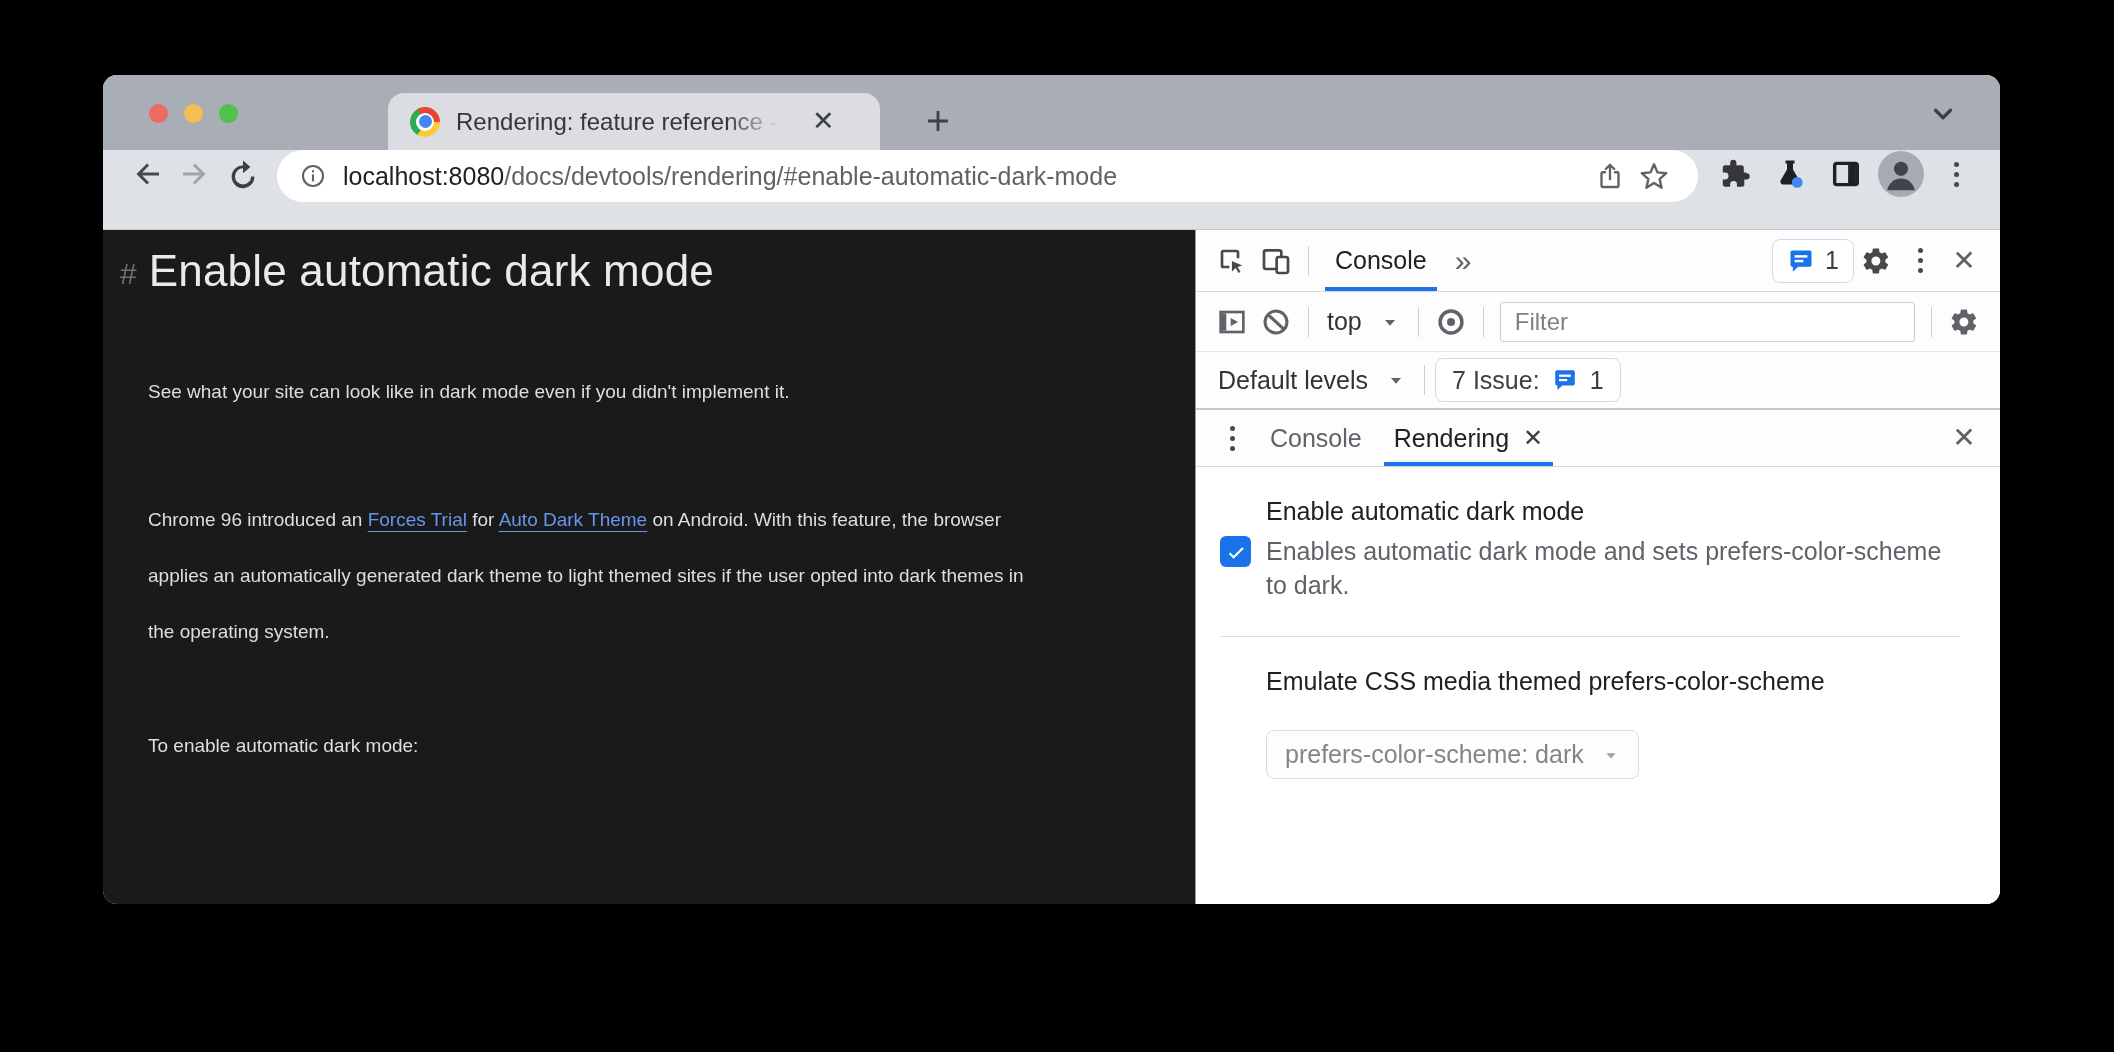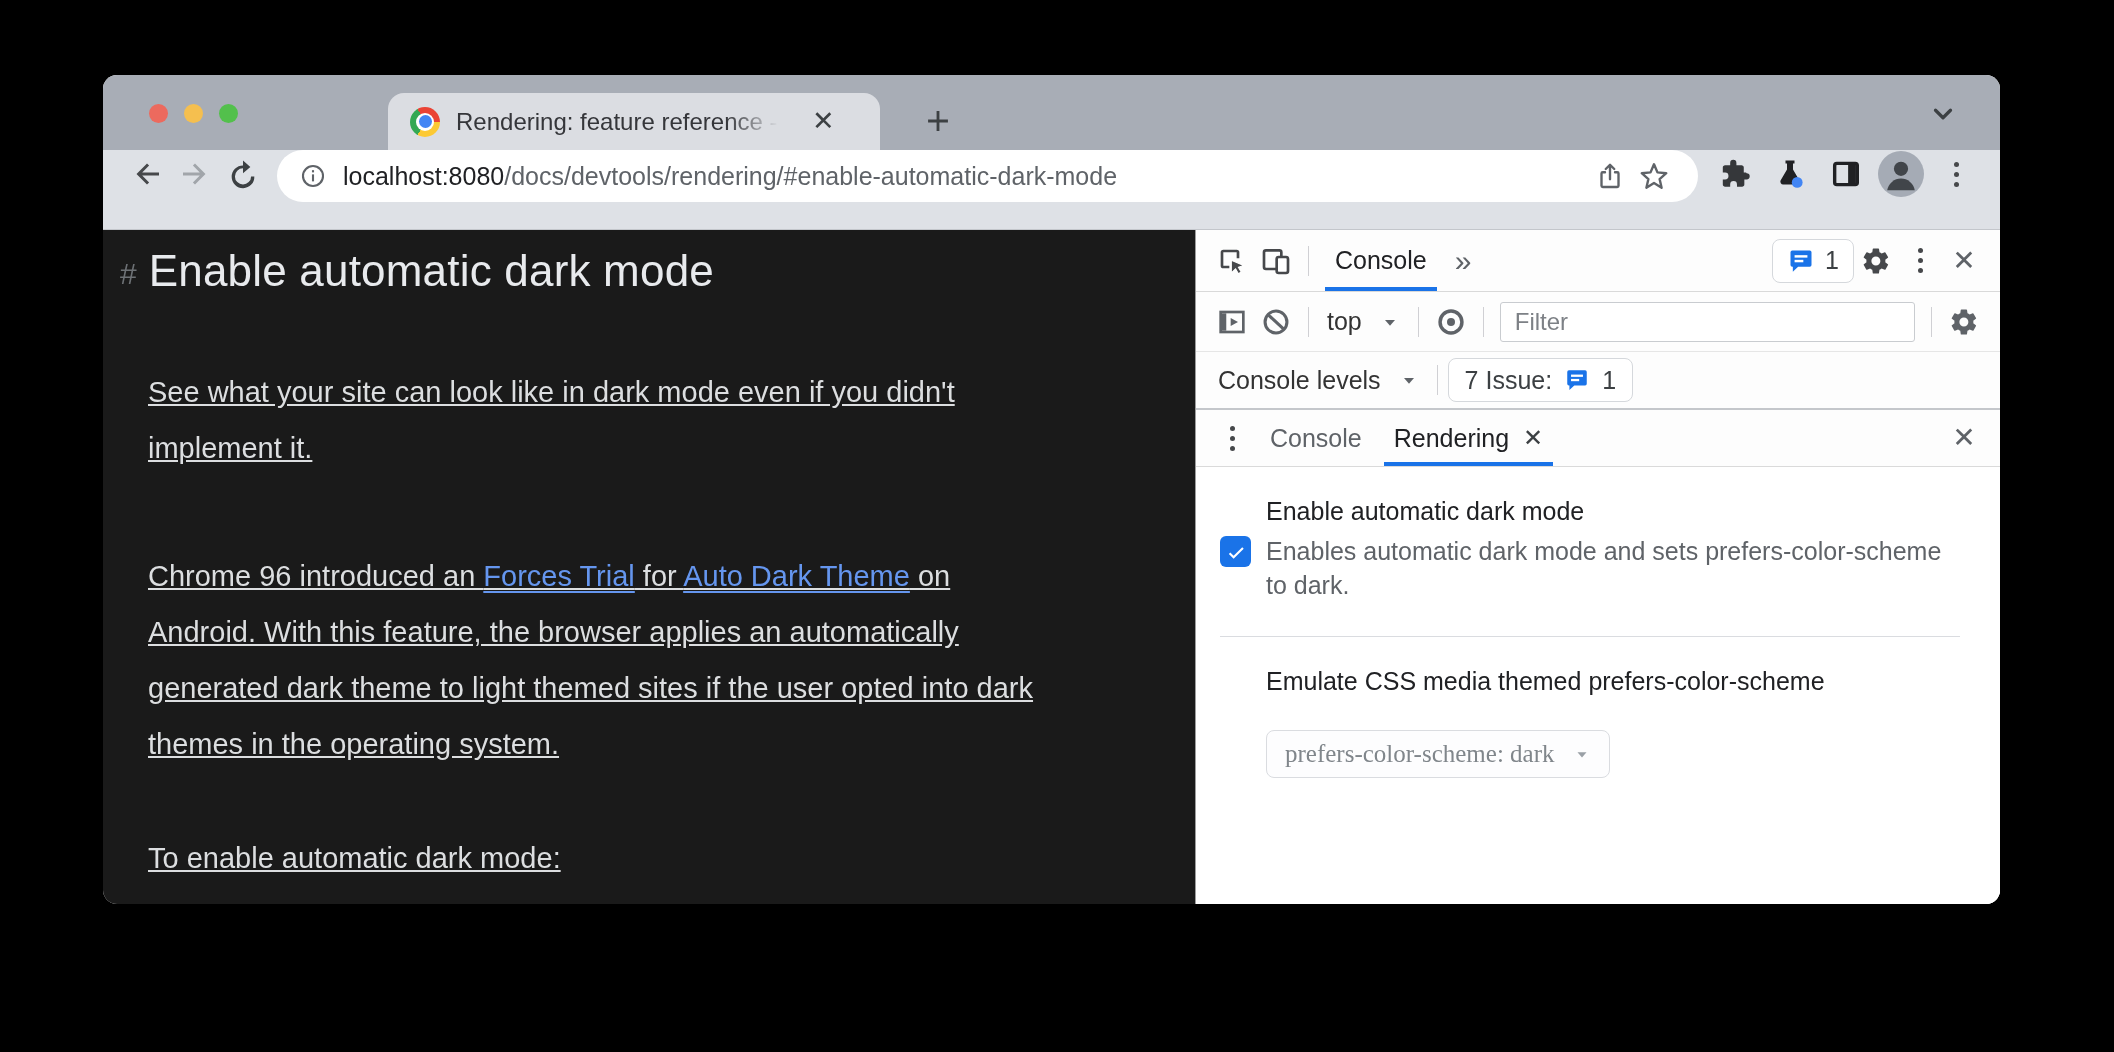--- a/index.html
+++ b/index.html
@@ -47,21 +47,21 @@
   .avatar{ width:46px; height:46px; border-radius:50%; background:#a5abb5; overflow:hidden;
            display:flex; align-items:center; justify-content:center; }
 
   
   .content{ flex:1; display:flex; min-height:0; }
   .page{ width:1092px; flex:none; background:#1a1a1a; color:#dfe1e3; overflow:hidden;
          padding:16px 0 0 17px; }
   .h1row{ display:flex; align-items:center; gap:12px; }
   .hash{ color:#6d7175; font-size:30px; padding-top:6px; }
   .page h1{ font-size:44px; font-weight:400; color:#e8eaed; letter-spacing:.2px; }
-  .page p{ margin:0 0 0 28px; width:900px; font-size:29px; line-height:56px; color:#dcdee0;text-decoration:underline; }
+  .page p{ margin:0 0 0 28px; width:900px; font-size:19px; line-height:56px; color:#dcdee0; }
   .p1{ margin-top:68px !important; }
   .p2{ margin-top:72px !important; }
   .p3{ margin-top:58px !important; }
   .page a{ color:#6596ef; text-decoration:underline; text-underline-offset:5px; cursor:pointer; }
 
   
   .devtools{ flex:1; background:#fff; border-left:1px solid #9d9d9d; display:flex;
              flex-direction:column; min-width:0; font-size:25px; color:#3c4043; }
   .dt-row{ display:flex; align-items:center; flex:none; padding:0 14px; background:#fdfdfd; }
   .dt-row1{ height:62px; border-bottom:1px solid #d9d9d9; }
@@ -96,21 +96,21 @@
   .rsection{ padding:30px 0 34px 0; }
   .rsection.divided{ border-bottom:1px solid #dadce0; }
   .check-grid{ display:grid; grid-template-columns:46px 1fr; }
   .rtitle{ grid-column:2; font-size:25px; color:#202124; margin-bottom:8px; }
   .rdesc{ grid-column:2; font-size:25px; color:#5f6368; line-height:34px; max-width:690px; }
   .cbox{ grid-column:1; grid-row:2; width:31px; height:31px; border-radius:6px; background:#1a73e8;
          display:flex; align-items:center; justify-content:center; margin-top:2px; }
   .plain{ padding-left:46px; }
   .select{ display:inline-flex; align-items:center; gap:18px; margin:28px 0 0 46px;
            border:1px solid #dadce0; border-radius:8px; padding:9px 18px;
-           font-size:25px; color:#80868b; background:#fdfdfe;font-family:Liberation Serif, serif; }
+           font-size:25px; color:#80868b; background:#fdfdfe; }
 </style>
 </head>
 <body>
 
 <div class="window">
 
   <div class="tabstrip">
     <div class="traffic">
       <i class="tl-close"></i>
       <i class="tl-min"></i>
@@ -299,21 +299,21 @@
         <div class="vsep"></div>
         <div class="dtbtn">
           <svg width="30" height="30" viewBox="0 0 24 24">
             <path d="M19.4 13c.05-.33.1-.66.1-1s-.05-.67-.1-1l2.1-1.6c.2-.15.25-.42.12-.64l-2-3.46a.5.5 0 0 0-.61-.22l-2.49 1a7.3 7.3 0 0 0-1.73-1l-.38-2.65A.5.5 0 0 0 13.9 2h-4a.5.5 0 0 0-.5.43L9.03 5.08c-.63.26-1.2.6-1.74 1l-2.48-1a.5.5 0 0 0-.61.22l-2 3.46a.5.5 0 0 0 .12.64L4.4 11c-.05.33-.1.66-.1 1s.05.67.1 1l-2.08 1.6a.5.5 0 0 0-.12.64l2 3.46c.13.22.4.3.61.22l2.48-1c.54.4 1.11.74 1.74 1l.37 2.65c.04.25.25.43.5.43h4c.25 0 .46-.18.5-.43l.37-2.65c.63-.26 1.2-.6 1.73-1l2.49 1c.22.08.48 0 .61-.22l2-3.46a.5.5 0 0 0-.12-.64zM11.9 15.6a3.6 3.6 0 1 1 0-7.2 3.6 3.6 0 0 1 0 7.2z" fill="#5f6368"></path>
           </svg>
         </div>
       </div>
 
       <div class="dt-row dt-row3">
         <div class="ctx">
-          <span>Console levels</span>
+          <span>Default levels</span>
           <svg width="20" height="20" viewBox="0 0 24 24">
               <path d="M6 9.5l6 7 6-7z" fill="#5f6368"></path>
             </svg>
         </div>
         <div class="vsep"></div>
         <div class="issue-btn">
           <span>7 Issue:</span>
           <svg width="26" height="26" viewBox="0 0 24 24">
             <path d="M4.5 3h15a1.5 1.5 0 0 1 1.5 1.5v11a1.5 1.5 0 0 1-1.5 1.5H9.5L5 21.3V17h-.5A1.5 1.5 0 0 1 3 15.5v-11A1.5 1.5 0 0 1 4.5 3z" fill="#1a73e8"></path>
             <rect x="6.5" y="7" width="11" height="2.1" fill="#fff"></rect>

